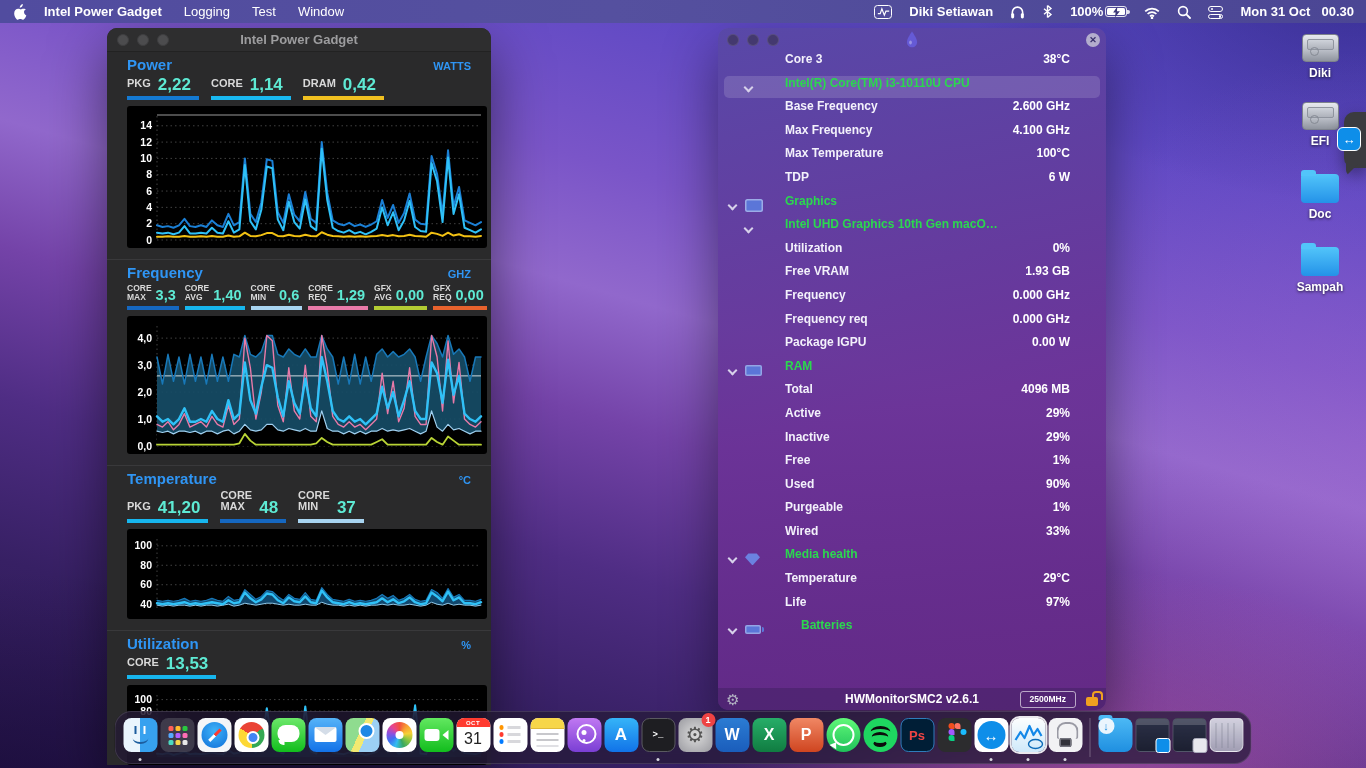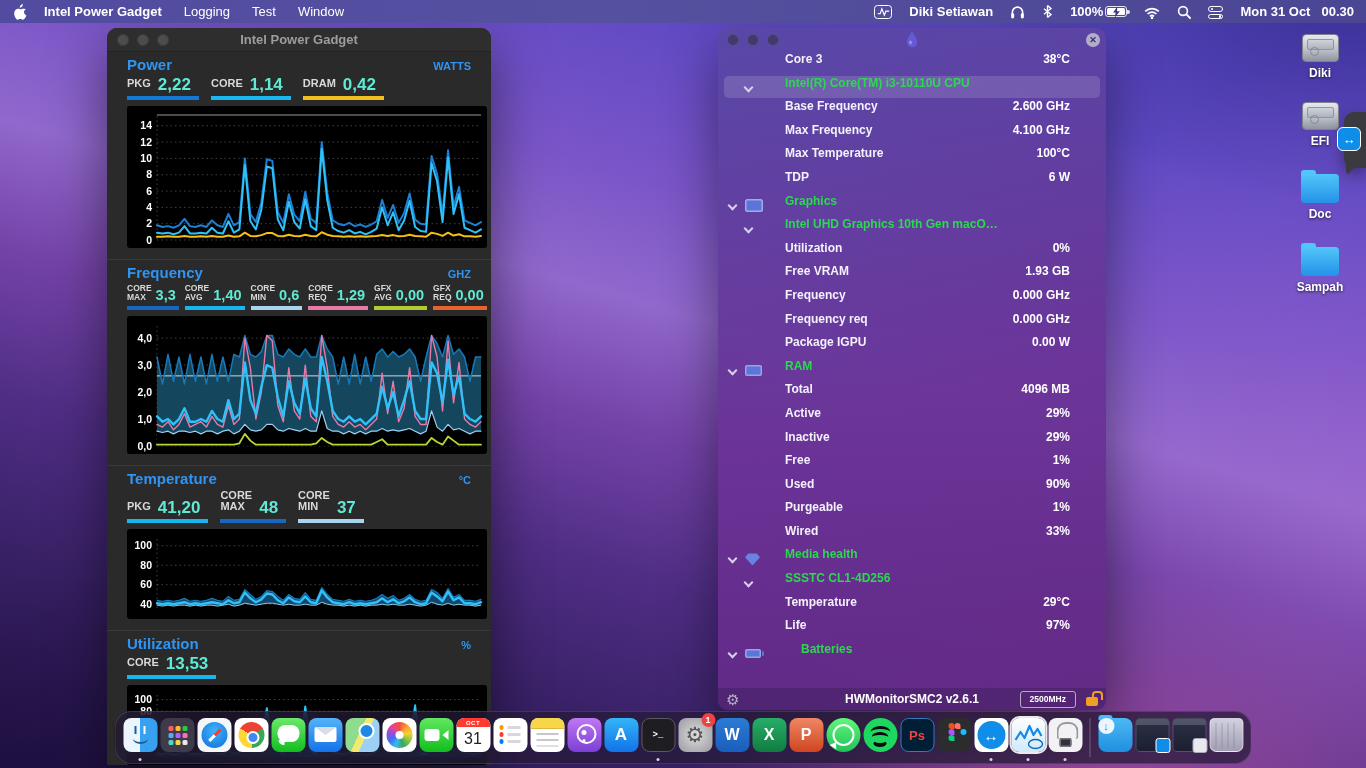--- a/index.html
+++ b/index.html
@@ -523,24 +523,20 @@
       </div>
       <div class="hw-row">
         <span class="hw-label">Wired</span>
         <span class="hw-val">33%</span>
       </div>
       <div class="hw-row green">
         <span class="chev l0"></span>
         <span class="hwi hwi-gem"></span>
         <span class="hw-label">Media health</span>
       </div>
-      <div class="hw-row green">
-        <span class="chev l1"></span>
-        <span class="hw-label">SSSTC CL1-4D256</span>
-      </div>
       <div class="hw-row">
         <span class="hw-label">Temperature</span>
         <span class="hw-val">29°C</span>
       </div>
       <div class="hw-row">
         <span class="hw-label">Life</span>
         <span class="hw-val">97%</span>
       </div>
       <div class="hw-row green">
         <span class="chev l0"></span>

